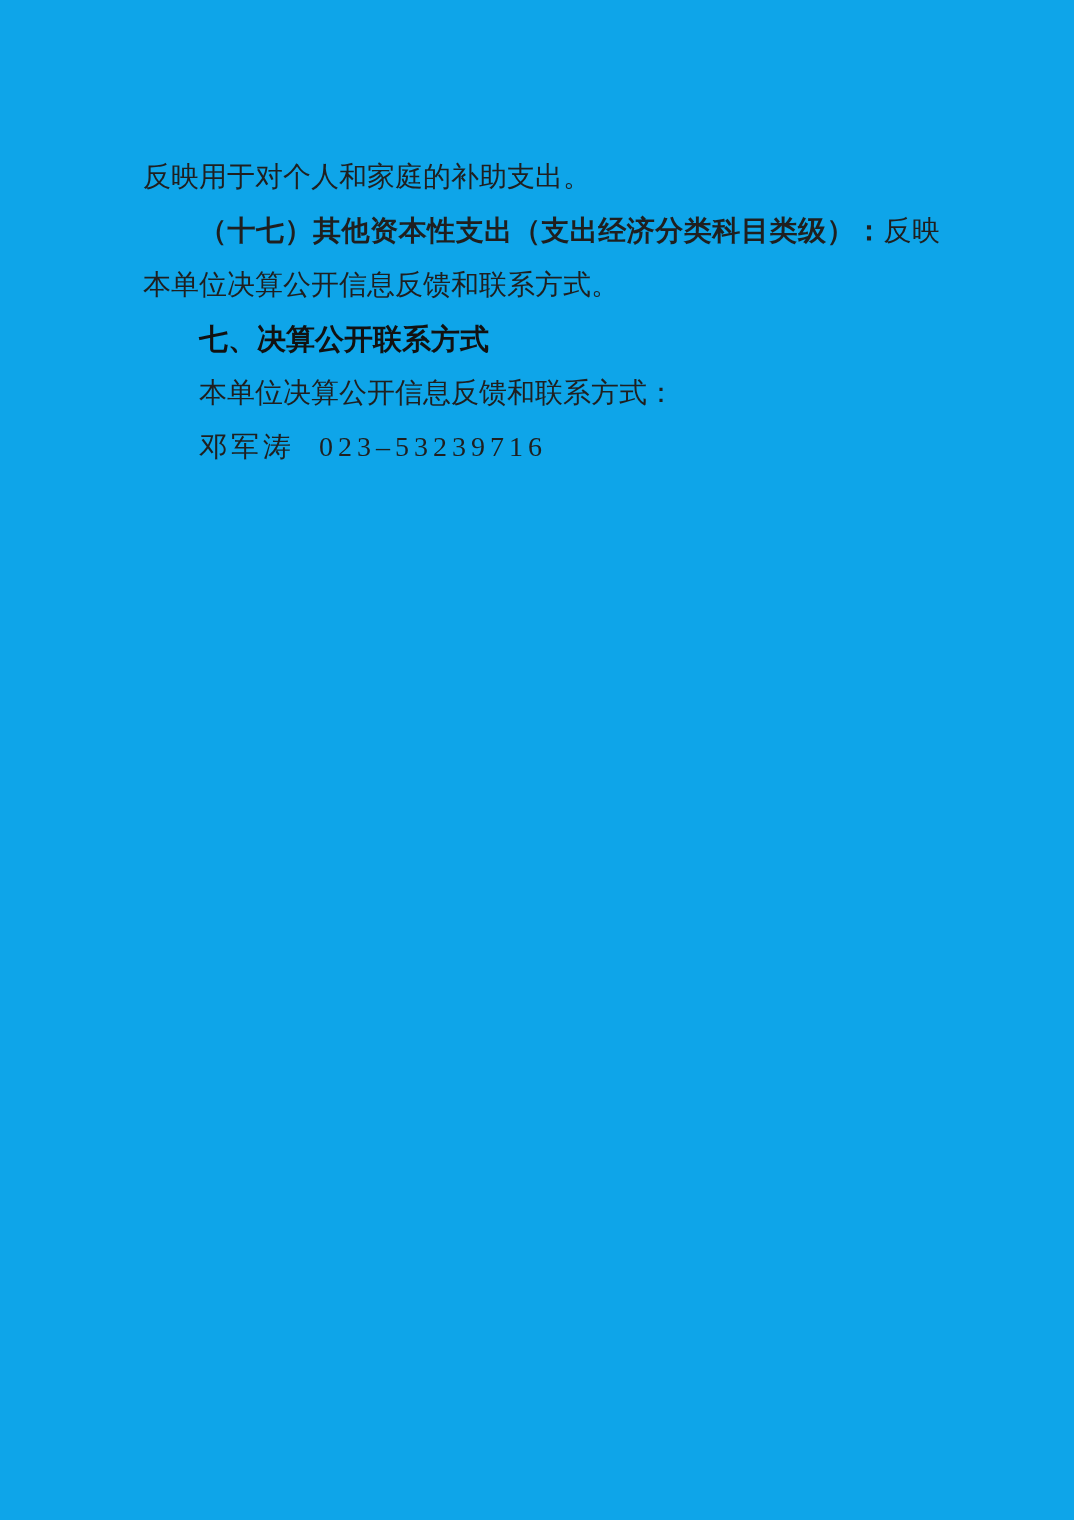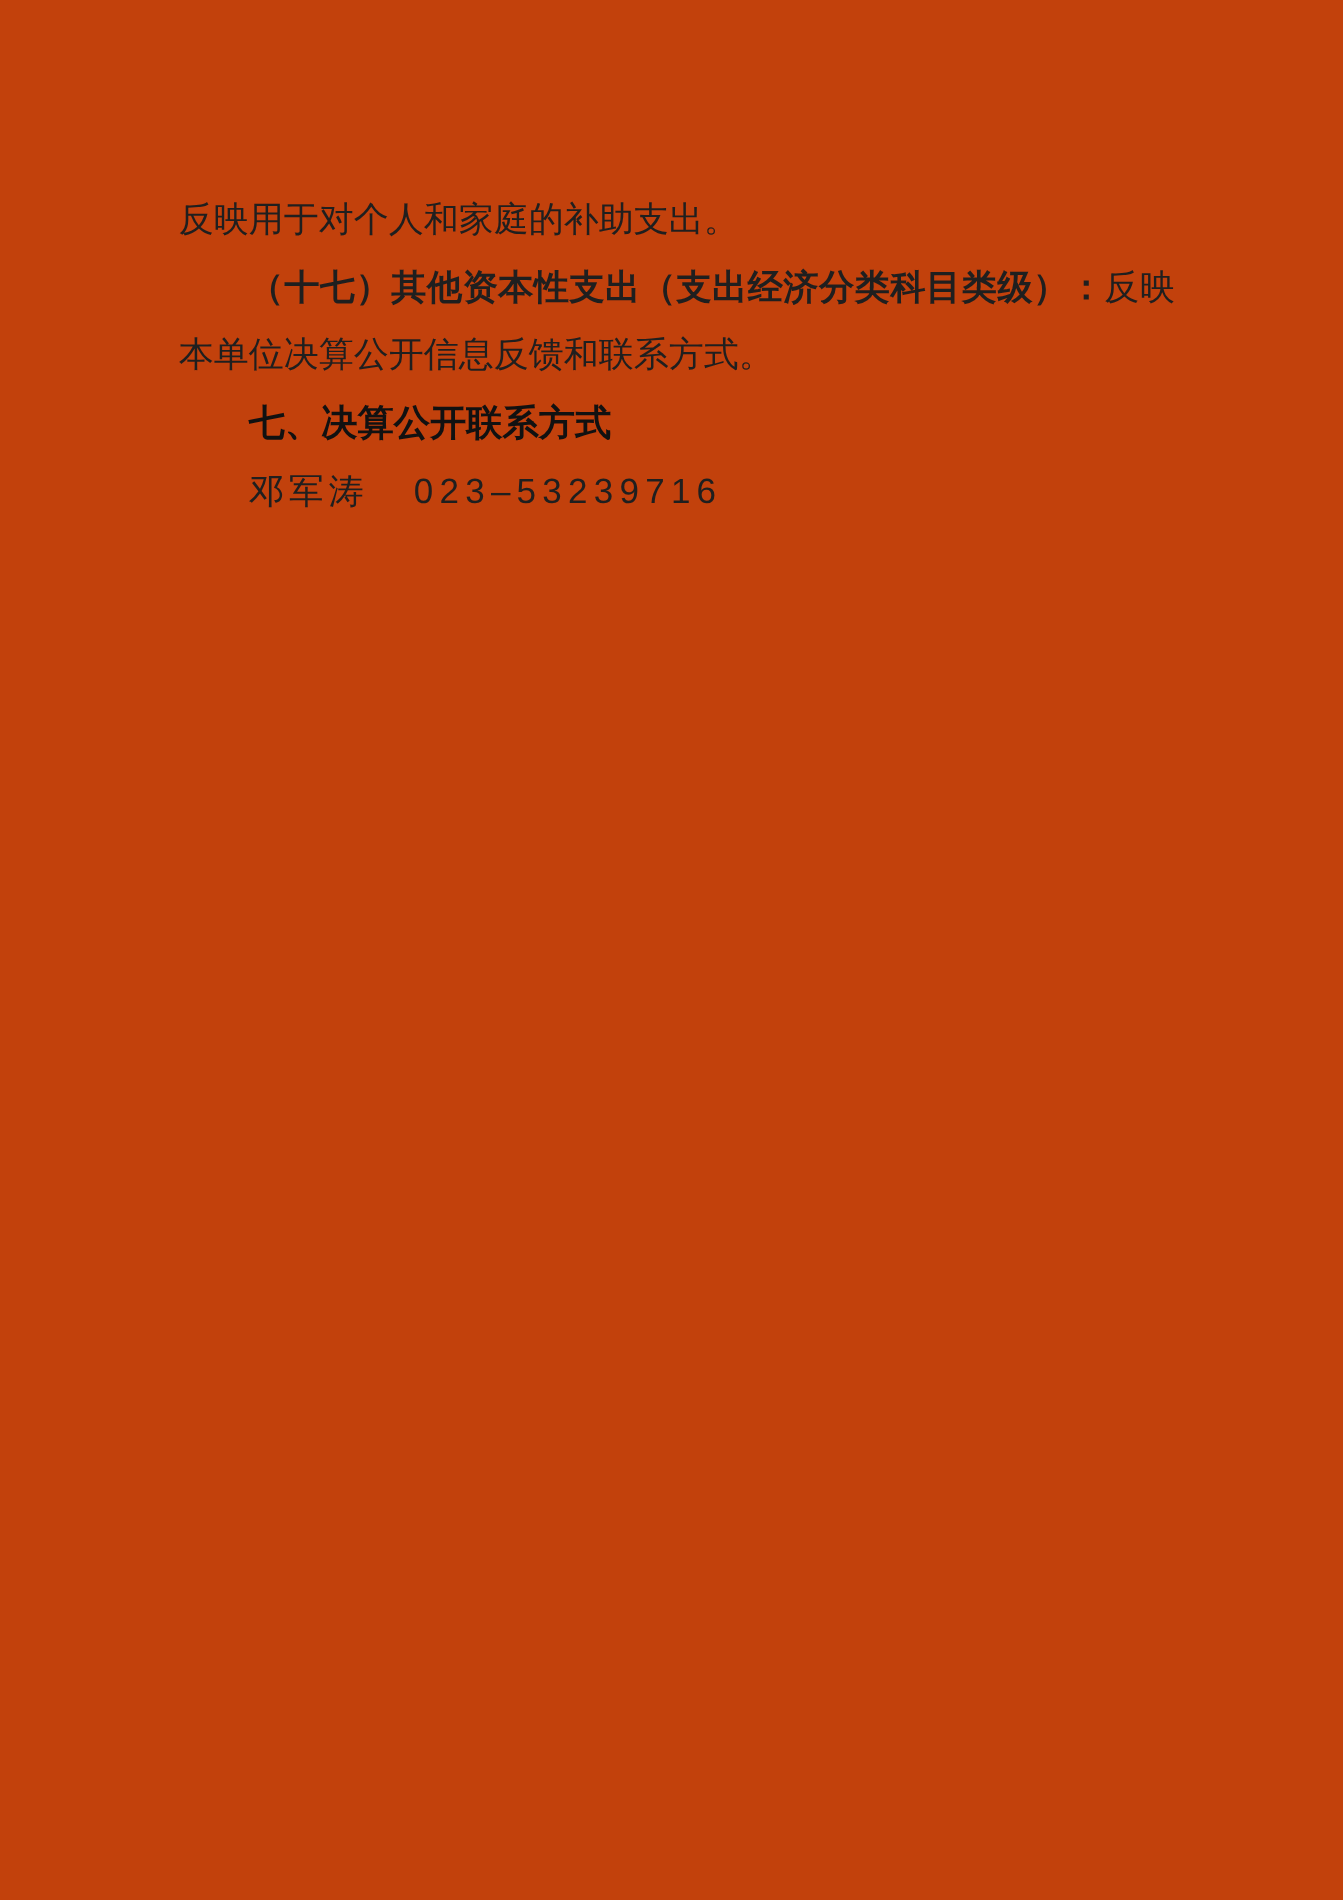--- a/index.html
+++ b/index.html
@@ -4,21 +4,21 @@
 <style>
   html, body {
     margin: 0;
     padding: 0;
     background: #ffffff;
   }
   .page {
     position: relative;
     width: 1074px;
     height: 1520px;
-    background: #c2410c;
+    background: #0ea5e9;
     overflow: hidden;
     font-family: "Liberation Serif", serif;
   }
   .content {
     position: absolute;
     left: 143px;
     top: 150px;
     width: 797px;
     color: #1f1f1f;
     font-size: 28px;
@@ -40,38 +40,39 @@
   .section-heading {
     font-family: "Liberation Sans", sans-serif;
     font-weight: 700;
     font-size: 29px;
     line-height: 54px;
     text-indent: 56px;
     color: #111111;
   }
   .contact-name { letter-spacing: 4px; }
   .contact-phone {
-    margin-left: 36px;
+    margin-left: 24px;
     letter-spacing: 5px;
-    font-family: Liberation Sans, sans-serif;
+    font-family: Liberation Serif, serif;
   }
 </style>
 </head>
 <body>
 
 <div class="page">
   <div class="content">
 
     <div class="line wrapless">反映用于对个人和家庭的补助支出。</div>
 
     <div class="line justify-full indent"><span class="bold-lead">（十七）其他资本性支出（支出经济分类科目类级）：</span><span>反映</span></div>
 
 
 
     <div class="line wrapless">本单位决算公开信息反馈和联系方式。</div>
 
     <div class="section-heading">七、决算公开联系方式</div>
 
+    <div class="line indent wrapless">本单位决算公开信息反馈和联系方式：</div>
 
     <div class="line indent wrapless"><span class="contact-name">邓军涛</span><span class="contact-phone">023–53239716</span></div>
 
   </div>
 </div>
 
 </body></html>

